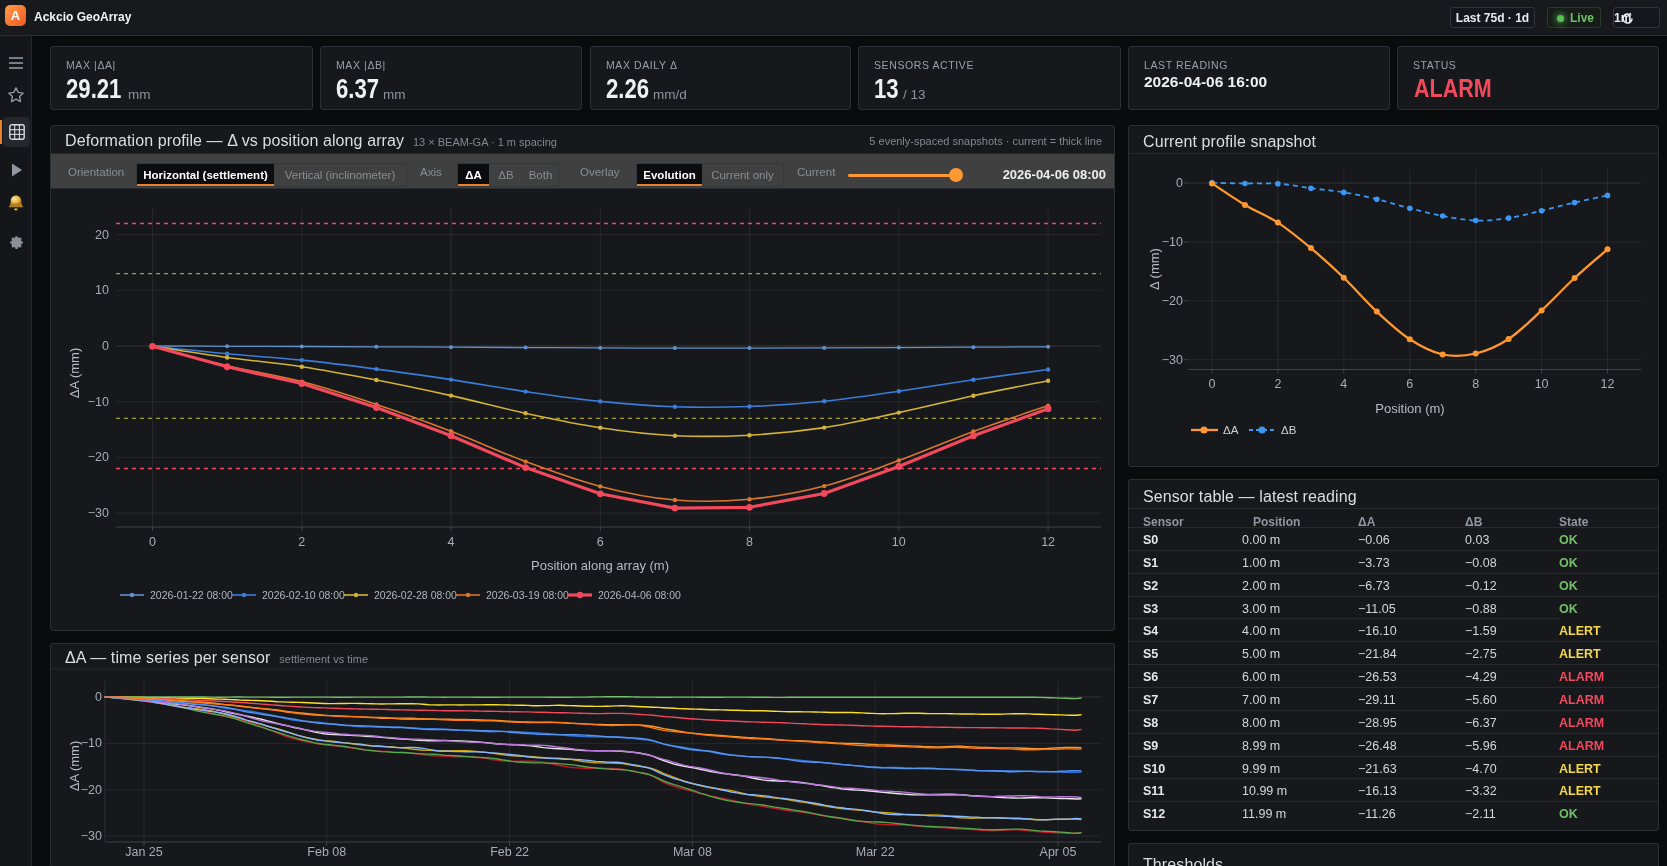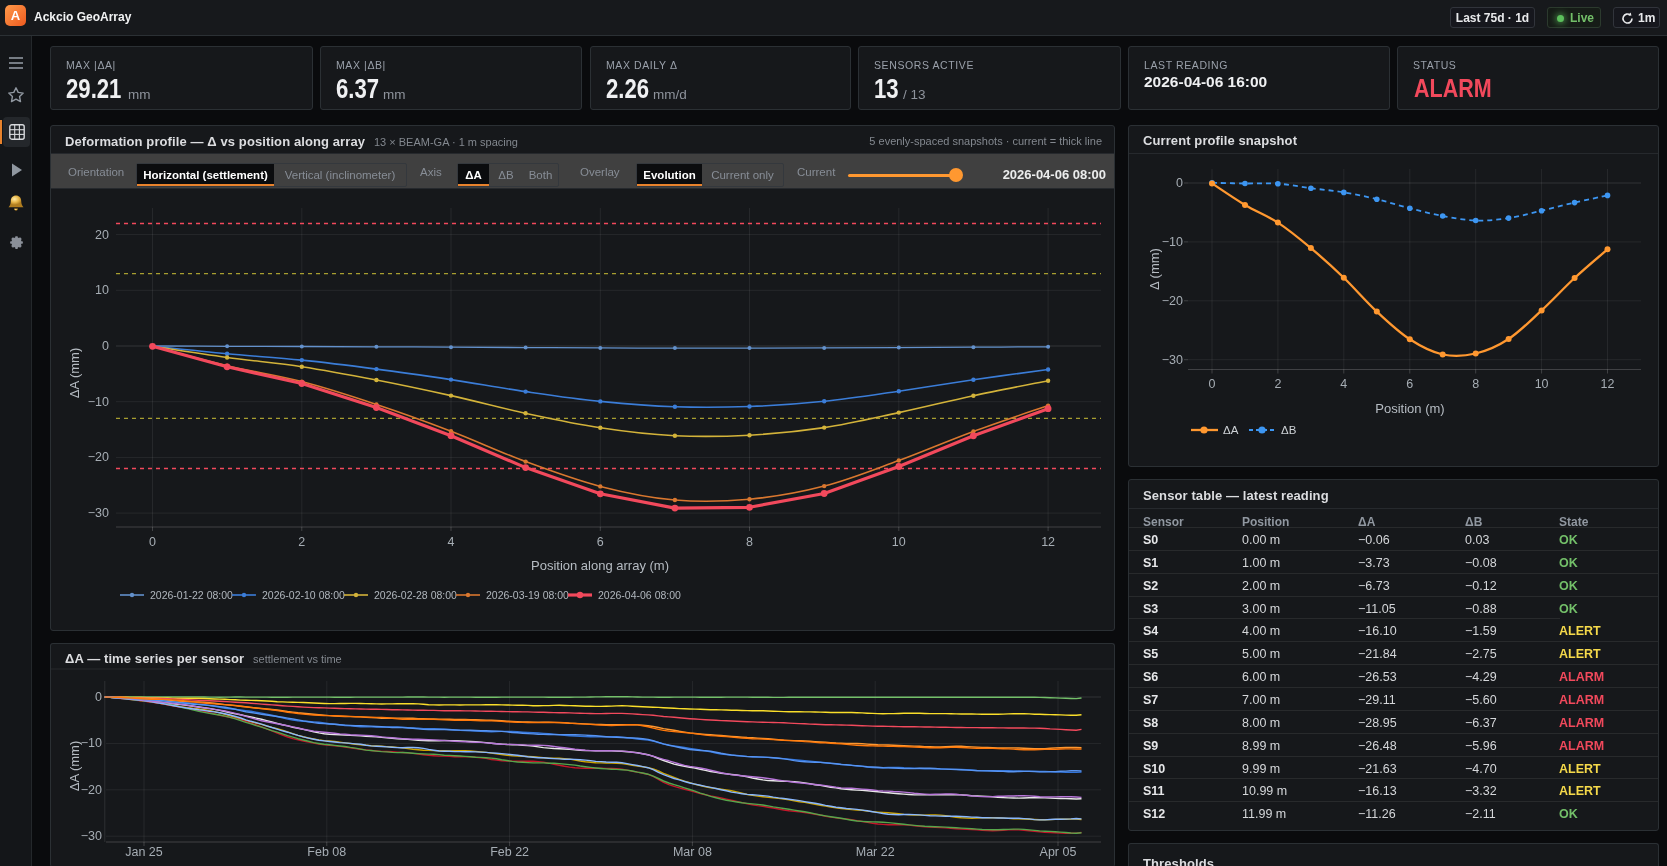--- a/index.html
+++ b/index.html
@@ -1,18 +1,18 @@
 <!DOCTYPE html>
 <html><head><meta charset="utf-8"><style>
 *{margin:0;padding:0;box-sizing:border-box}
 html,body{width:1667px;height:866px;overflow:hidden;background:#0a0b0d;font-family:"Liberation Sans",sans-serif;-webkit-font-smoothing:antialiased}
 .nav{position:absolute;left:0;top:0;width:1667px;height:36px;background:#17191c;border-bottom:1px solid #2b3034}
 .sidebar{position:absolute;left:0;top:36px;width:32px;height:830px;background:#141619;border-right:1px solid #24282b}
 .panel{position:absolute;background:#16181b;border:1px solid #2b3034;border-radius:3px}
-.ptitle{font-size:13px;font-weight:bold;color:#dcdde0;letter-spacing:0.1px}
+.ptitle{font-size:16px;font-weight:normal;color:#dcdde0;letter-spacing:0.1px}
 .psub{font-size:11px;color:#83888f;font-weight:normal}
 .tick{font-size:12.5px;fill:#a6adb4}
 .atitle{font-size:13px;fill:#b6bcc3}
 .leg{font-size:10.5px;fill:#b0b6bd}
 .slg{font-size:11.5px;fill:#ced2d6}
 .statlab{position:absolute;left:15px;top:12px;font-size:10.5px;color:#9aa0aa;letter-spacing:0.6px}
 .statval{position:absolute;left:15px;top:27px;font-size:27px;font-weight:bold;color:#eff0f2;transform:scaleX(0.82);transform-origin:0 0;white-space:nowrap}
 .statunit{position:absolute;font-size:13.5px;color:#8e939c;font-weight:normal;top:40px}
 .tc{position:absolute;top:5px;font-size:12.5px;color:#d4d6d9}
 .tc.b{font-weight:bold;color:#e6e7e9}
@@ -25,21 +25,21 @@
 </style></head><body>
 
 <div class="nav">
  <div style="position:absolute;left:5px;top:5px;width:21px;height:21px;border-radius:5px;background:linear-gradient(135deg,#ff9a4a,#ee5a1f);color:#fff;font-weight:bold;font-size:13px;text-align:center;line-height:21px">A</div>
  <span style="position:absolute;left:34px;top:10px;font-size:12px;font-weight:bold;color:#f2f3f4">Ackcio GeoArray</span>
  <div style="position:absolute;left:1450px;top:7px;width:85px;height:21px;border:1px solid #31343b;border-radius:3px;background:#16171d;color:#e8e9eb;font-size:12px;font-weight:bold;text-align:center;line-height:20px">Last 75d · 1d</div>
  <div style="position:absolute;left:1547px;top:7px;width:54px;height:21px;border:1px solid #2c3a2e;border-radius:3px;background:#161c17;font-size:12px;font-weight:bold;color:#73bf69;line-height:20px"><span style="position:absolute;left:9px;top:7px;width:7px;height:7px;border-radius:50%;background:#5cc05c;box-shadow:0 0 6px 2px rgba(92,192,92,0.55)"></span><span style="margin-left:22px">Live</span></div>
  <div style="position:absolute;left:1613px;top:7px;width:47px;height:21px;border:1px solid #31343b;border-radius:3px;background:#16171d;font-size:12px;font-weight:bold;color:#e8e9eb"><svg width="13" height="13" style="position:absolute;left:7px;top:4px" viewBox="0 0 13 13">
         <path d="M11 6.5a4.5 4.5 0 1 1-1.7-3.5" fill="none" stroke="#e8e9eb" stroke-width="1.6"></path>
         <path d="M9.8 0.4l0.6 3.4-3.3-0.6z" fill="#e8e9eb"></path>
-      </svg><span style="margin-left:24px;line-height:20px;display:inline-block">1m</span></div>
+      </svg><span style="line-height:20px;display:inline-block">1m</span></div>
 </div>
 
 <div class="sidebar">
  <svg width="16" height="14" style="position:absolute;left:8px;top:20px">
       <g stroke="#9097a0" stroke-width="1.6">
         <line x1="1" y1="2" x2="15" y2="2"></line>
         <line x1="1" y1="7" x2="15" y2="7"></line>
         <line x1="1" y1="12" x2="15" y2="12"></line>
       </g>
     </svg>
@@ -380,21 +380,21 @@
       <line x1="120" y1="304" x2="147" y2="304" stroke="#3d96f2" stroke-width="1.8" stroke-dasharray="4 3"></line>
       <circle cx="133" cy="304" r="3.6" fill="#3d96f2"></circle>
       <text x="152" y="308" class="slg">ΔB</text>
     </svg>
 </div>
 
 <div class="panel" style="left:1128px;top:479px;width:531px;height:352px">
  <div style="position:absolute;left:14px;top:8px" class="ptitle">Sensor table — latest reading</div>
  <div style="position:absolute;left:0;top:28px;width:529px;border-top:1px solid #26292d"></div>
  <div class="th" style="left:14px">Sensor</div>
- <div class="th" style="left:113px">Position</div>
+ <div class="th" style="left:124px">Position</div>
  <div class="th" style="left:229px">ΔA</div>
  <div class="th" style="left:336px">ΔB</div>
  <div class="th" style="left:430px">State</div>
  <div style="position:absolute;left:0;top:47.0px;width:529px;height:23px;border-top:1px solid rgba(255,255,255,0.08)">
       <span class="tc c1 b">S0</span>
       <span class="tc c2">0.00 m</span>
       <span class="tc c3">−0.06</span>
       <span class="tc c4">0.03</span>
       <span class="tc c5 b" style="color:#73bf69">OK</span>
     </div>

